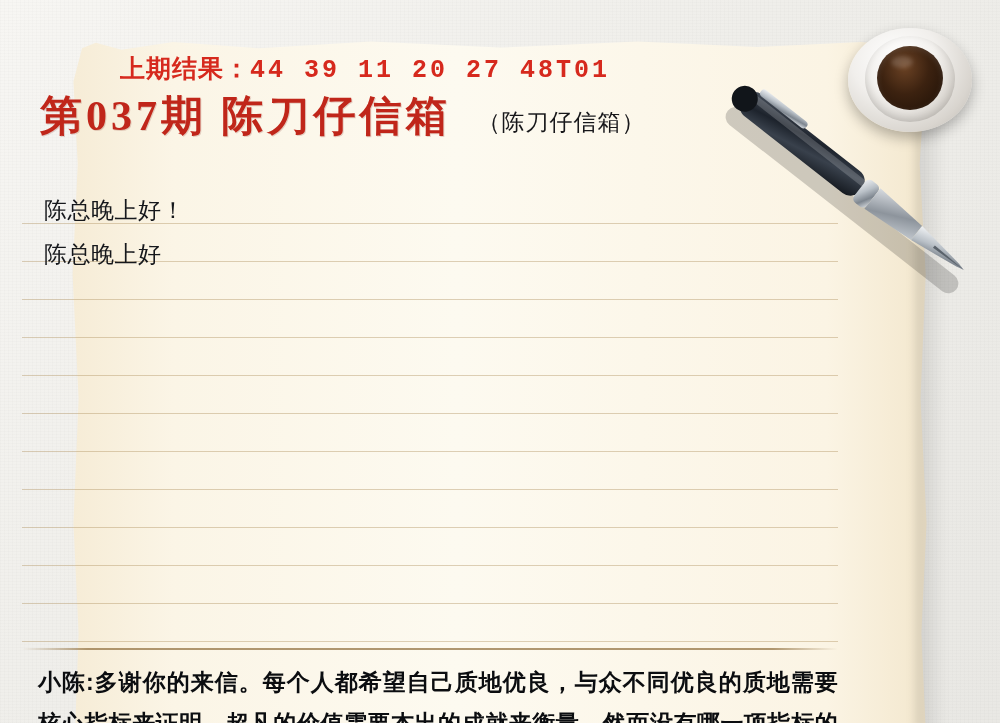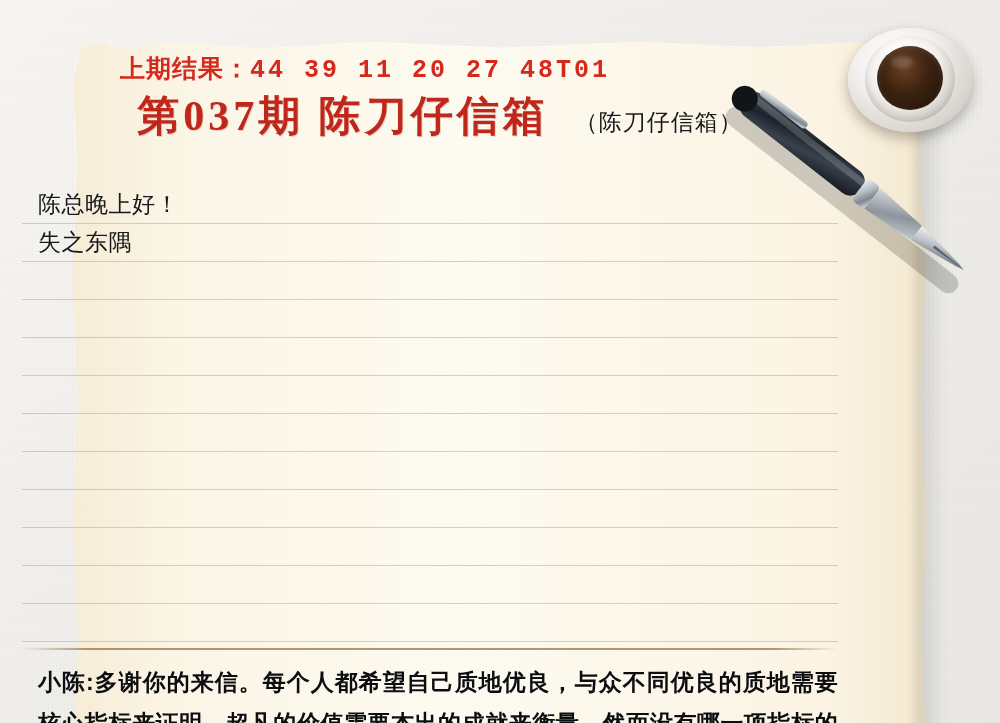--- a/index.html
+++ b/index.html
@@ -79,21 +79,20 @@
   }
 
   .title-row {
     position: absolute;
     left: 40px;
     top: 88px;
     width: 800px;
     display: flex;
     align-items: baseline;
     gap: 26px;
-    justify-content: center;
   }
   .main-title {
     font-family: "Liberation Serif", "DejaVu Serif", serif;
     font-weight: bold;
     font-size: 42px;
     color: #c0261a;
     letter-spacing: 4px;
     text-shadow: 1px 1px 0 rgba(120,20,10,0.18);
     white-space: nowrap;
   }
@@ -106,21 +105,21 @@
   }
 
   
   .letter {
     position: absolute;
     left: 38px;
     top: 186px;
     width: 790px;
   }
   .letter p {
-    margin: 0;
+    margin: 6px;
     font-size: 23px;
     line-height: 38px;
     color: #16181c;
     letter-spacing: 0.5px;
     text-align: justify;
   }
   .letter .greeting {
     font-size: 23px;
   }
   .sign {
@@ -236,21 +235,21 @@
     <span>上期结果：</span><span class="nums">44  39  11  20  27  48T01</span>
   </div>
 
   <div class="title-row">
     <div class="main-title">第037期 陈刀仔信箱</div>
     <div class="sub-title">（陈刀仔信箱）</div>
   </div>
 
   <div class="letter">
     <p class="greeting">陈总晚上好！</p>
-    <p class="sign">失之东隅</p>
+    <p class="sign">陈总晚上好</p>
   </div>
 
   <div class="divider"></div>
 
   <div class="reply">
     <p>小陈:多谢你的来信。每个人都希望自己质地优良，与众不同优良的质地需要核心指标来证明，超凡的价值需要杰出的成就来衡量。然而没有哪一项指标的突破不需要卓绝的努力，没有哪一样成就的取得不需要艰苦的奋斗，努力奋斗的过程就是一块试金石，探测出一个人真正的质地。失之东隅，收之桑榆，努力的人也许错过一时，但不会错过一世</p>
   </div>
 
   <div class="cup">
     <div class="saucer"></div>

